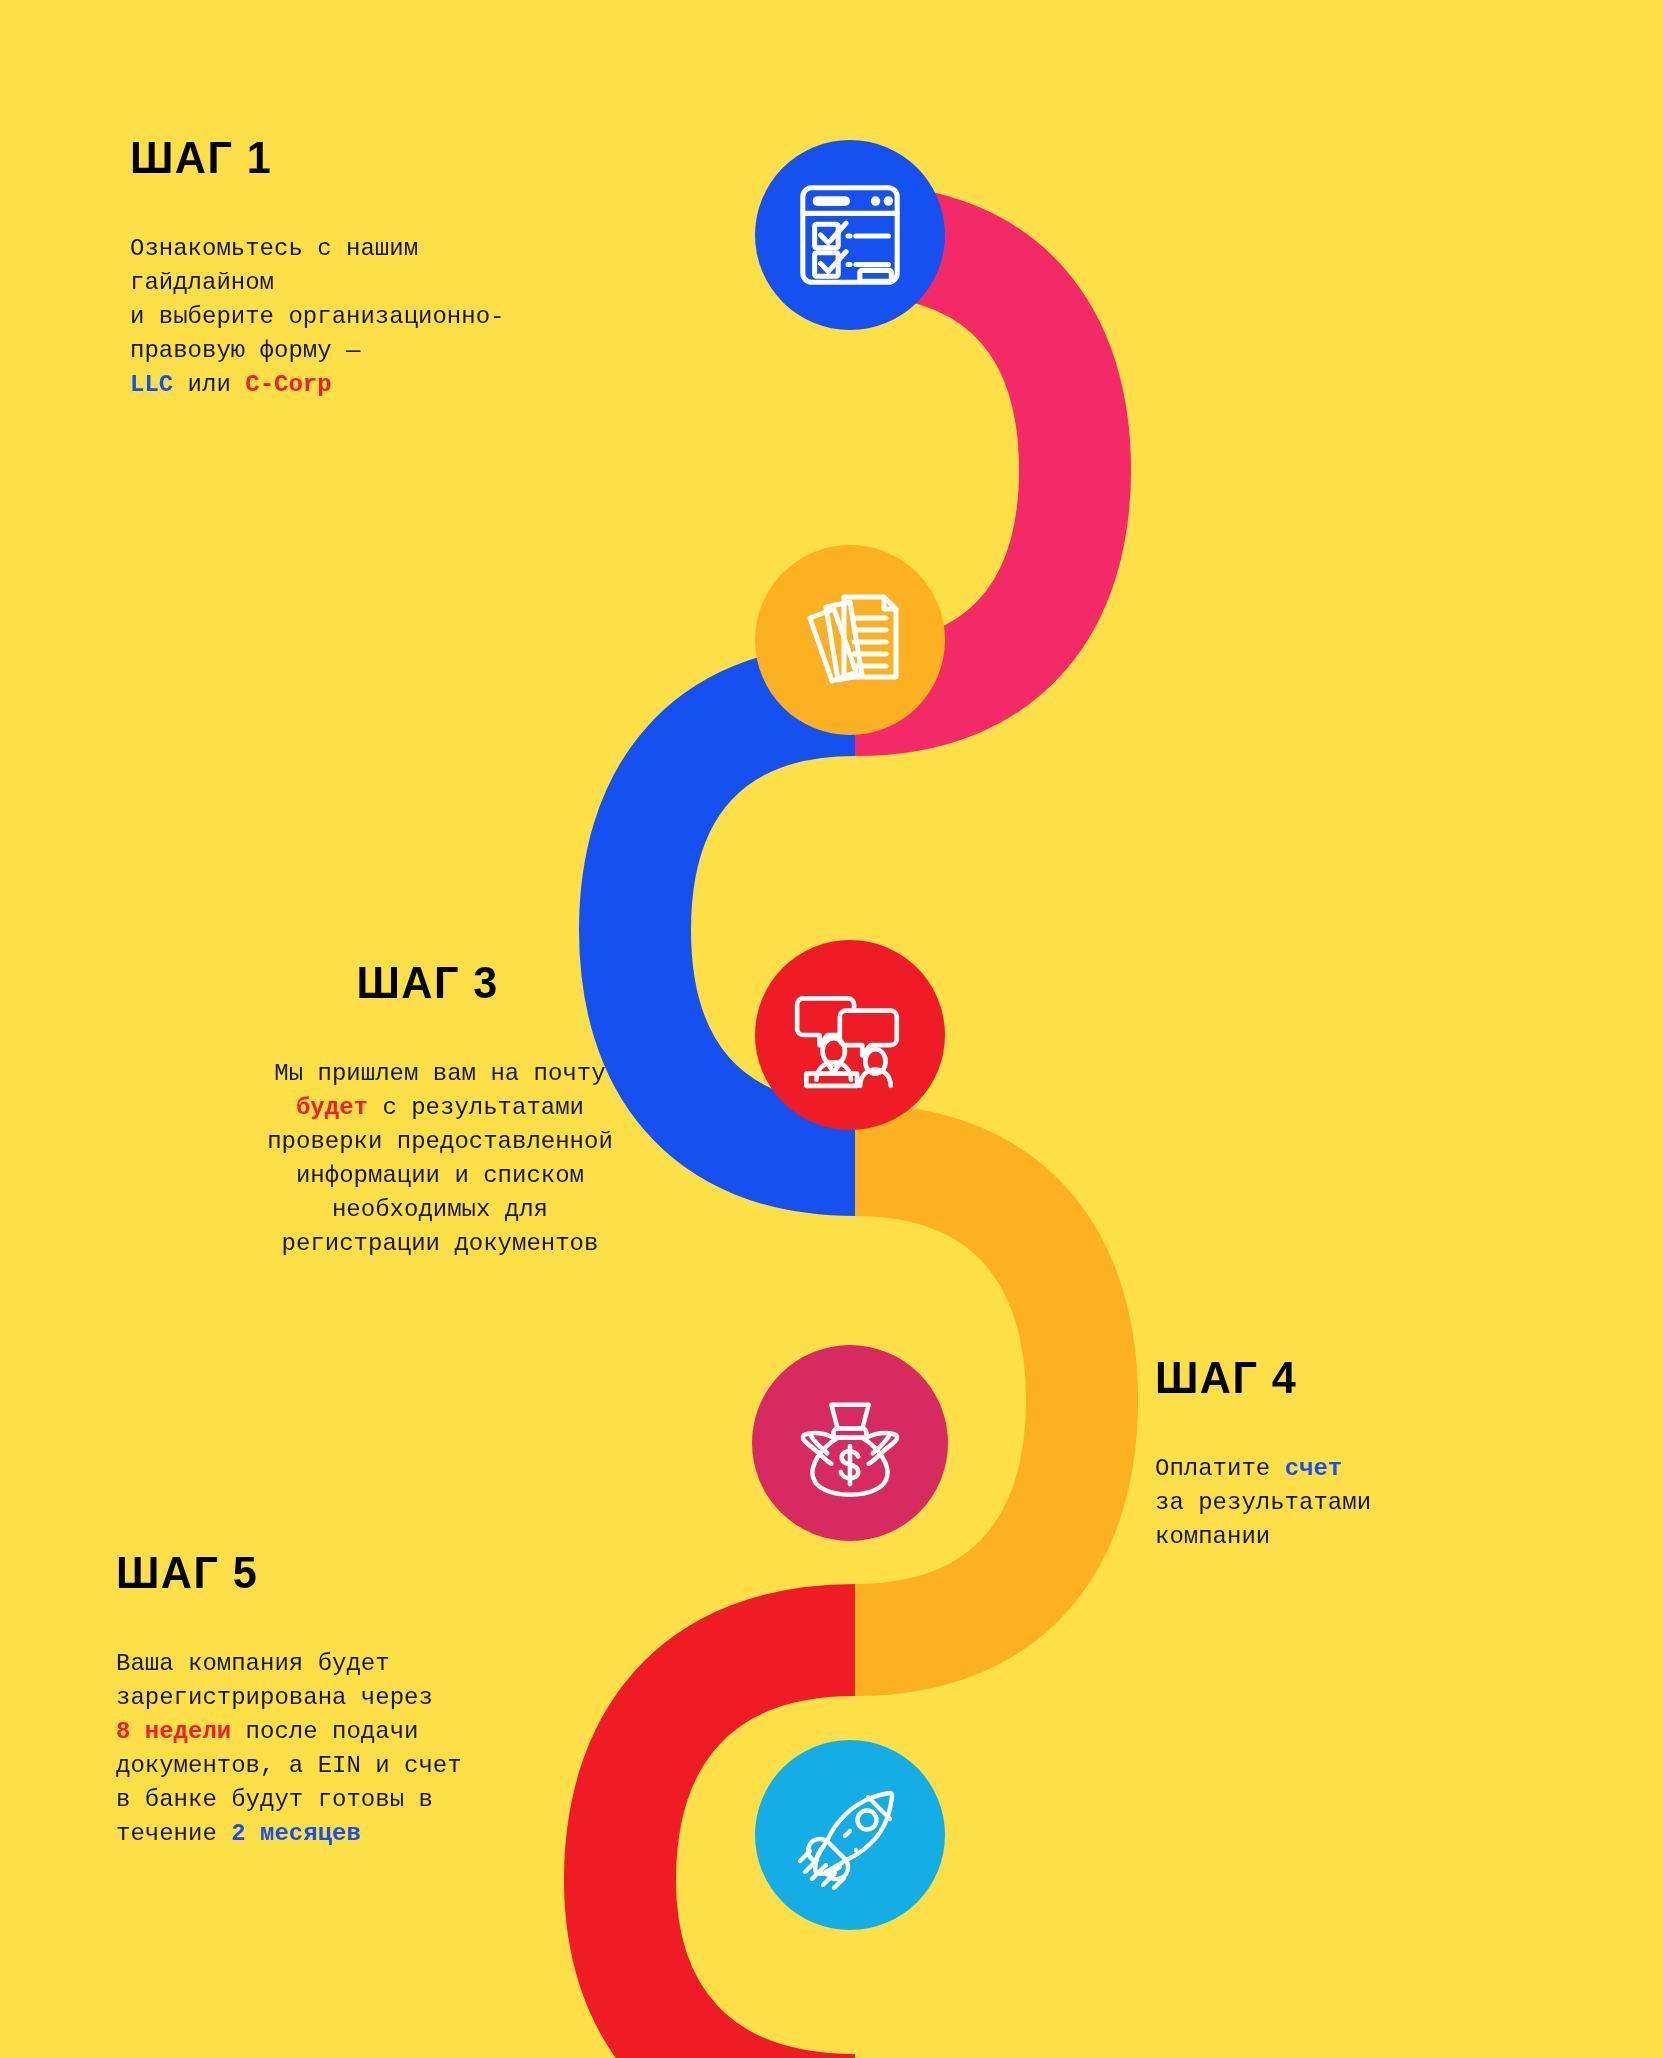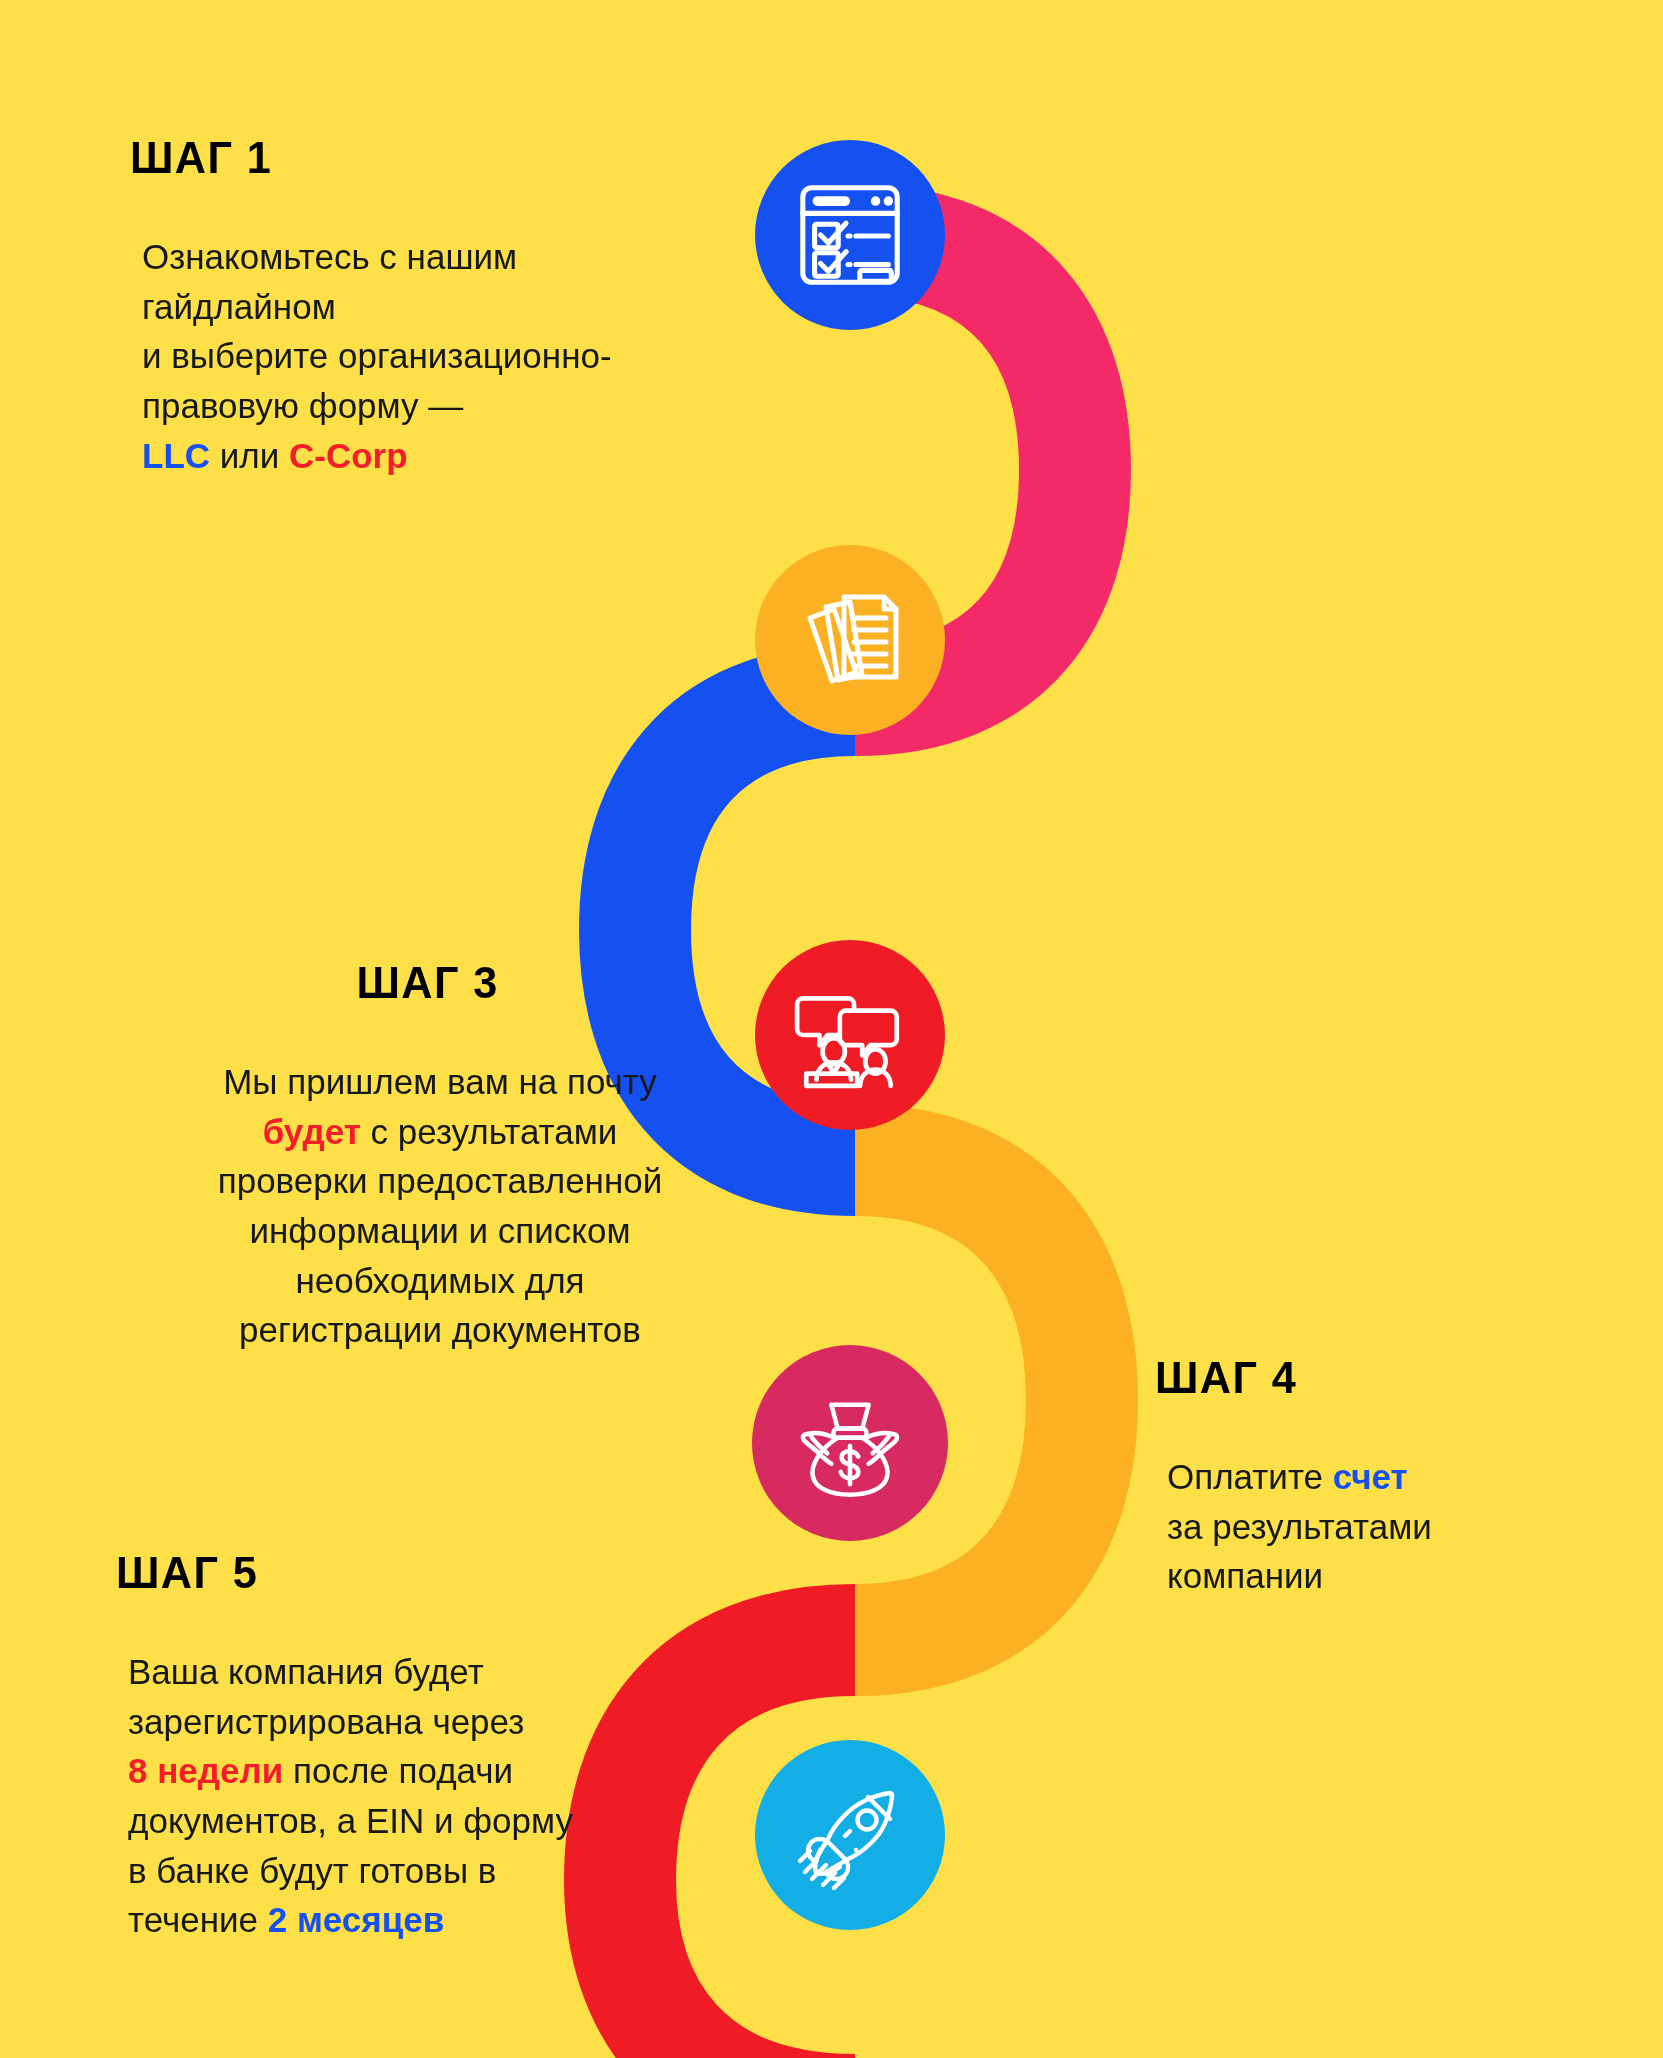--- a/index.html
+++ b/index.html
@@ -50,25 +50,26 @@
     letter-spacing: 1.5px;
     color: #000000;
     margin: 0 0 52px 0;
     line-height: 1;
     font-stretch: condensed;
     transform: scaleX(0.96);
     transform-origin: left center;
     white-space: nowrap;
   }
   .step-body {
-    font-size: 35px;
+    font-size: 24px;
     line-height: 1.42;
     color: #16181c;
-    margin: 12px;
+    margin: 0;
     font-weight: 400;
+    font-family: Liberation Mono, monospace;
   }
   .step-body .hl-blue {
     color: #1550f0;
     font-weight: 700;
   }
   .step-body .hl-red {
     color: #f41e2a;
     font-weight: 700;
   }
 
@@ -217,16 +218,16 @@
     <p class="step-body"><span>Мы пришлем вам на почту</span><br><span class="hl-red">будет</span><span> с результатами</span><br><span>проверки предоставленной</span><br><span>информации и списком</span><br><span>необходимых для</span><br><span>регистрации документов</span></p>
   </div>
 
   <div class="step-block" id="step4">
     <h2 class="step-title">ШАГ 4</h2>
     <p class="step-body"><span>Оплатите </span><span class="hl-blue">счет</span><br><span>за результатами</span><br><span>компании</span></p>
   </div>
 
   <div class="step-block" id="step5">
     <h2 class="step-title">ШАГ 5</h2>
-    <p class="step-body"><span>Ваша компания будет</span><br><span>зарегистрирована через</span><br><span class="hl-red">8 недели</span><span> после подачи</span><br><span>документов, а EIN и форму</span><br><span>в банке будут готовы в</span><br><span>течение </span><span class="hl-blue">2 месяцев</span></p>
+    <p class="step-body"><span>Ваша компания будет</span><br><span>зарегистрирована через</span><br><span class="hl-red">8 недели</span><span> после подачи</span><br><span>документов, а EIN и счет</span><br><span>в банке будут готовы в</span><br><span>течение </span><span class="hl-blue">2 месяцев</span></p>
   </div>
 
 </div>
 
 </body></html>

